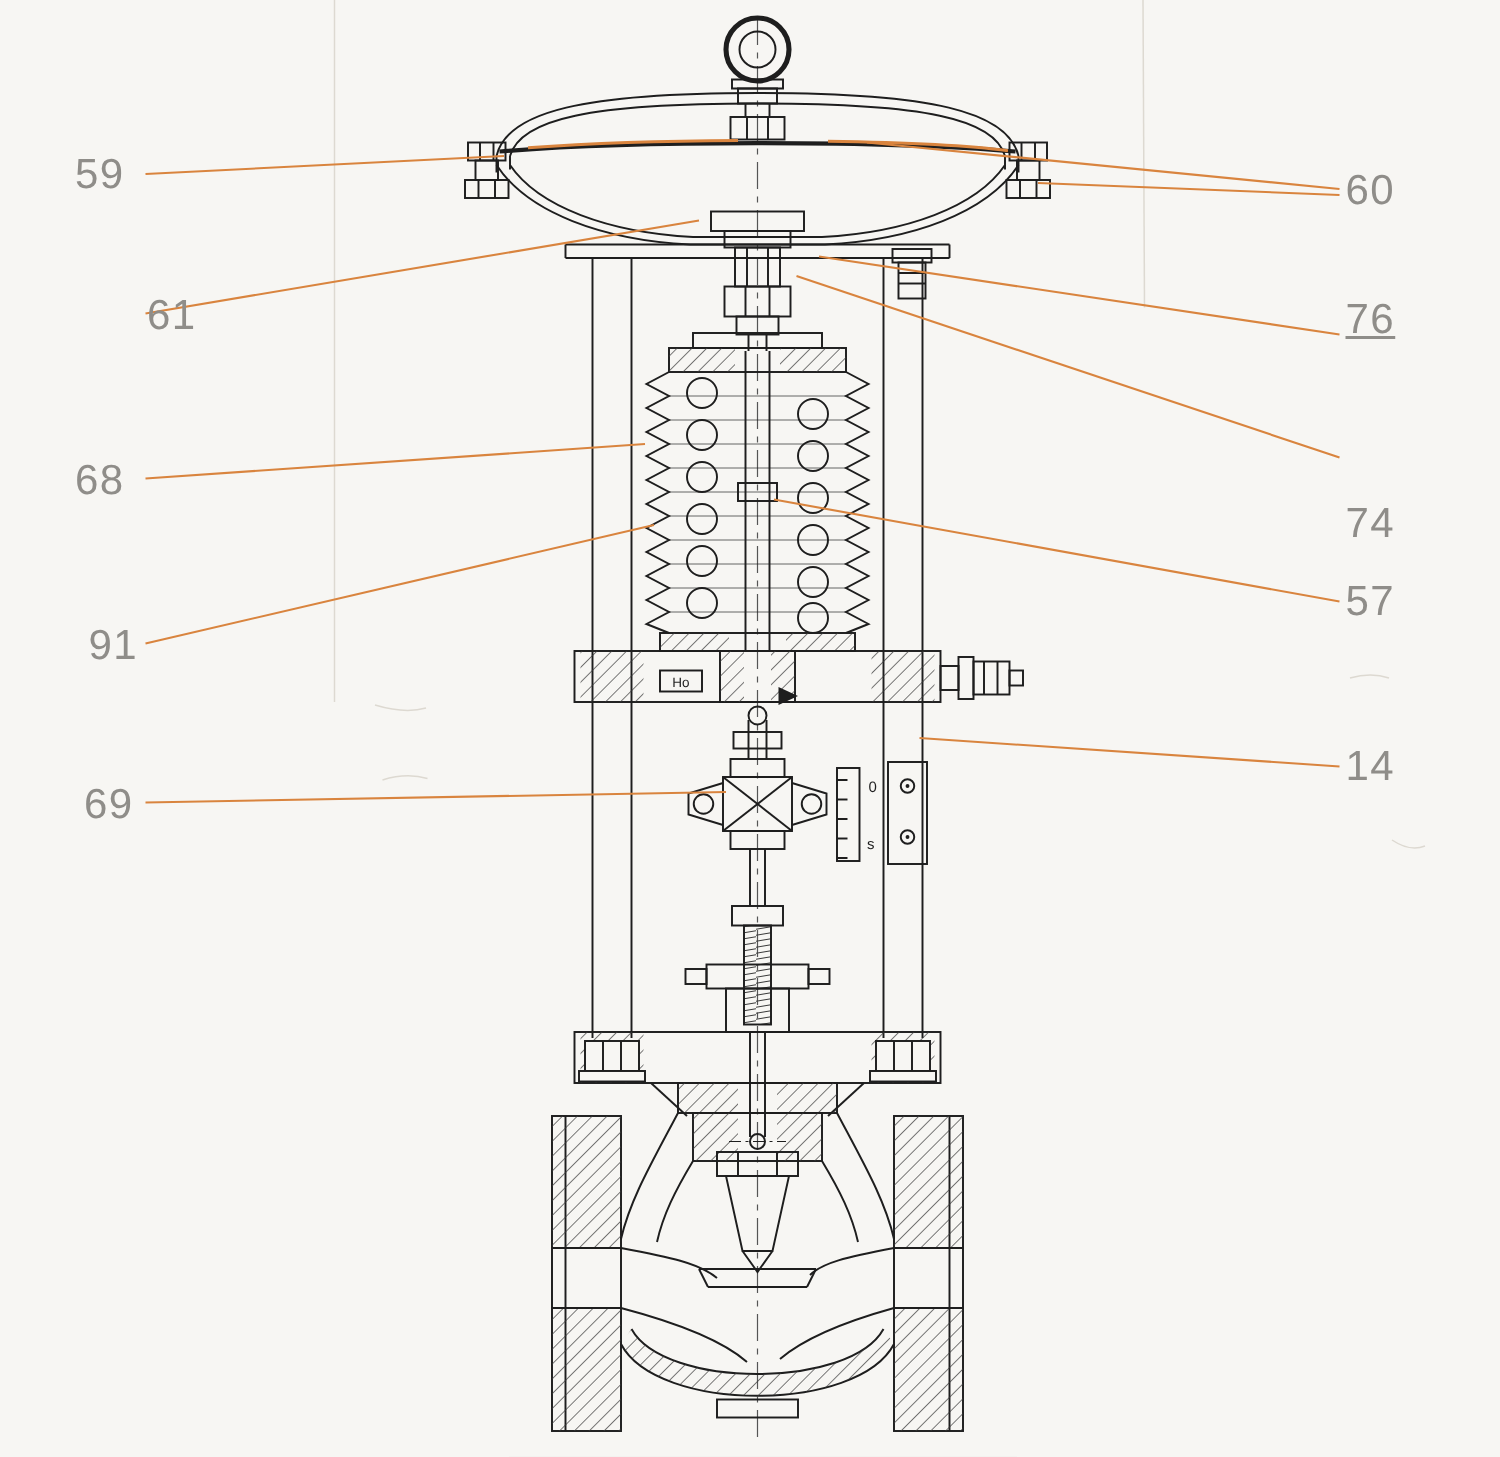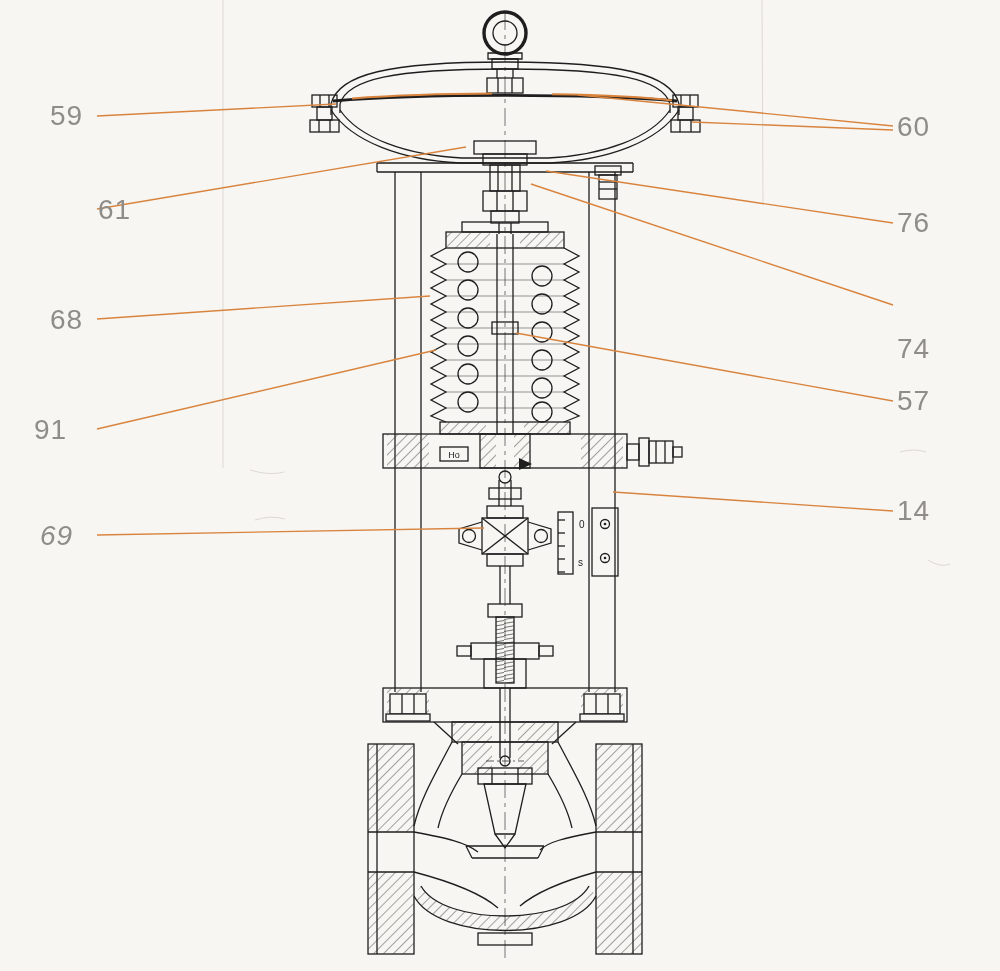--- a/index.html
+++ b/index.html
@@ -12,24 +12,24 @@
   .drawing{z-index:1;}
   .leaders{z-index:2;pointer-events:none;}
   .callout{
     position:absolute;z-index:3;
     font-size:28px;line-height:32px;letter-spacing:1px;
     color:#8f8d89;user-select:none;
   }
   .c59{left:50px;top:100px;}
   .c61{left:50px;top:194px;margin-left:48px;}
   .c68{left:50px;top:304px;}
-  .c91{left:34px;top:414px;text-align:right;}
-  .c69{left:40px;top:520px;font-style:italic;}
+  .c91{left:59px;top:414px;text-align:right;}
+  .c69{left:56px;top:520px;}
   .c60{left:897px;top:111px;}
-  .c76{left:897px;top:207px;}
+  .c76{left:897px;top:197px;text-decoration:underline;}
   .c74{left:897px;top:289px;margin-top:44px;}
   .c67{left:897px;top:385px;}
   .c15{left:897px;top:495px;}
   svg text{font-family:"Liberation Sans",sans-serif;fill:#1e1e1e;}
 </style>
 </head>
 <body>
 
 <div class="stage">
 

